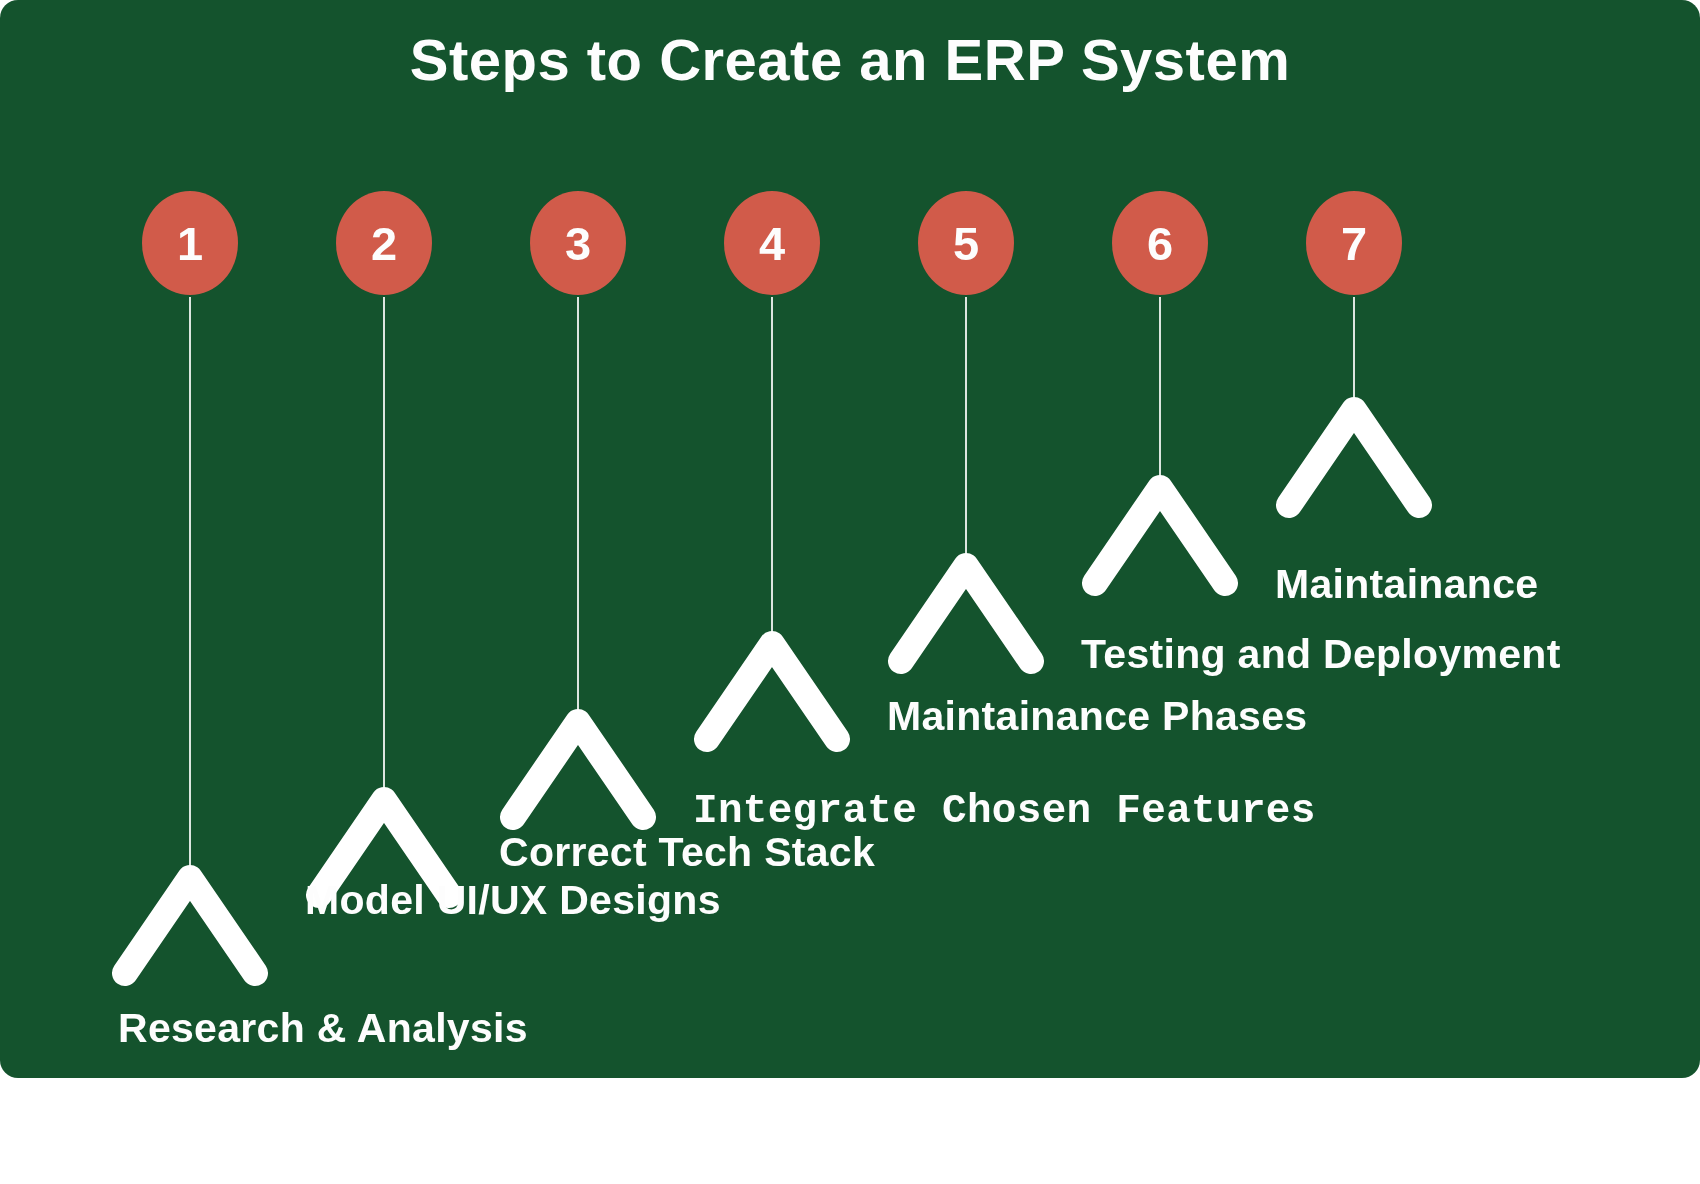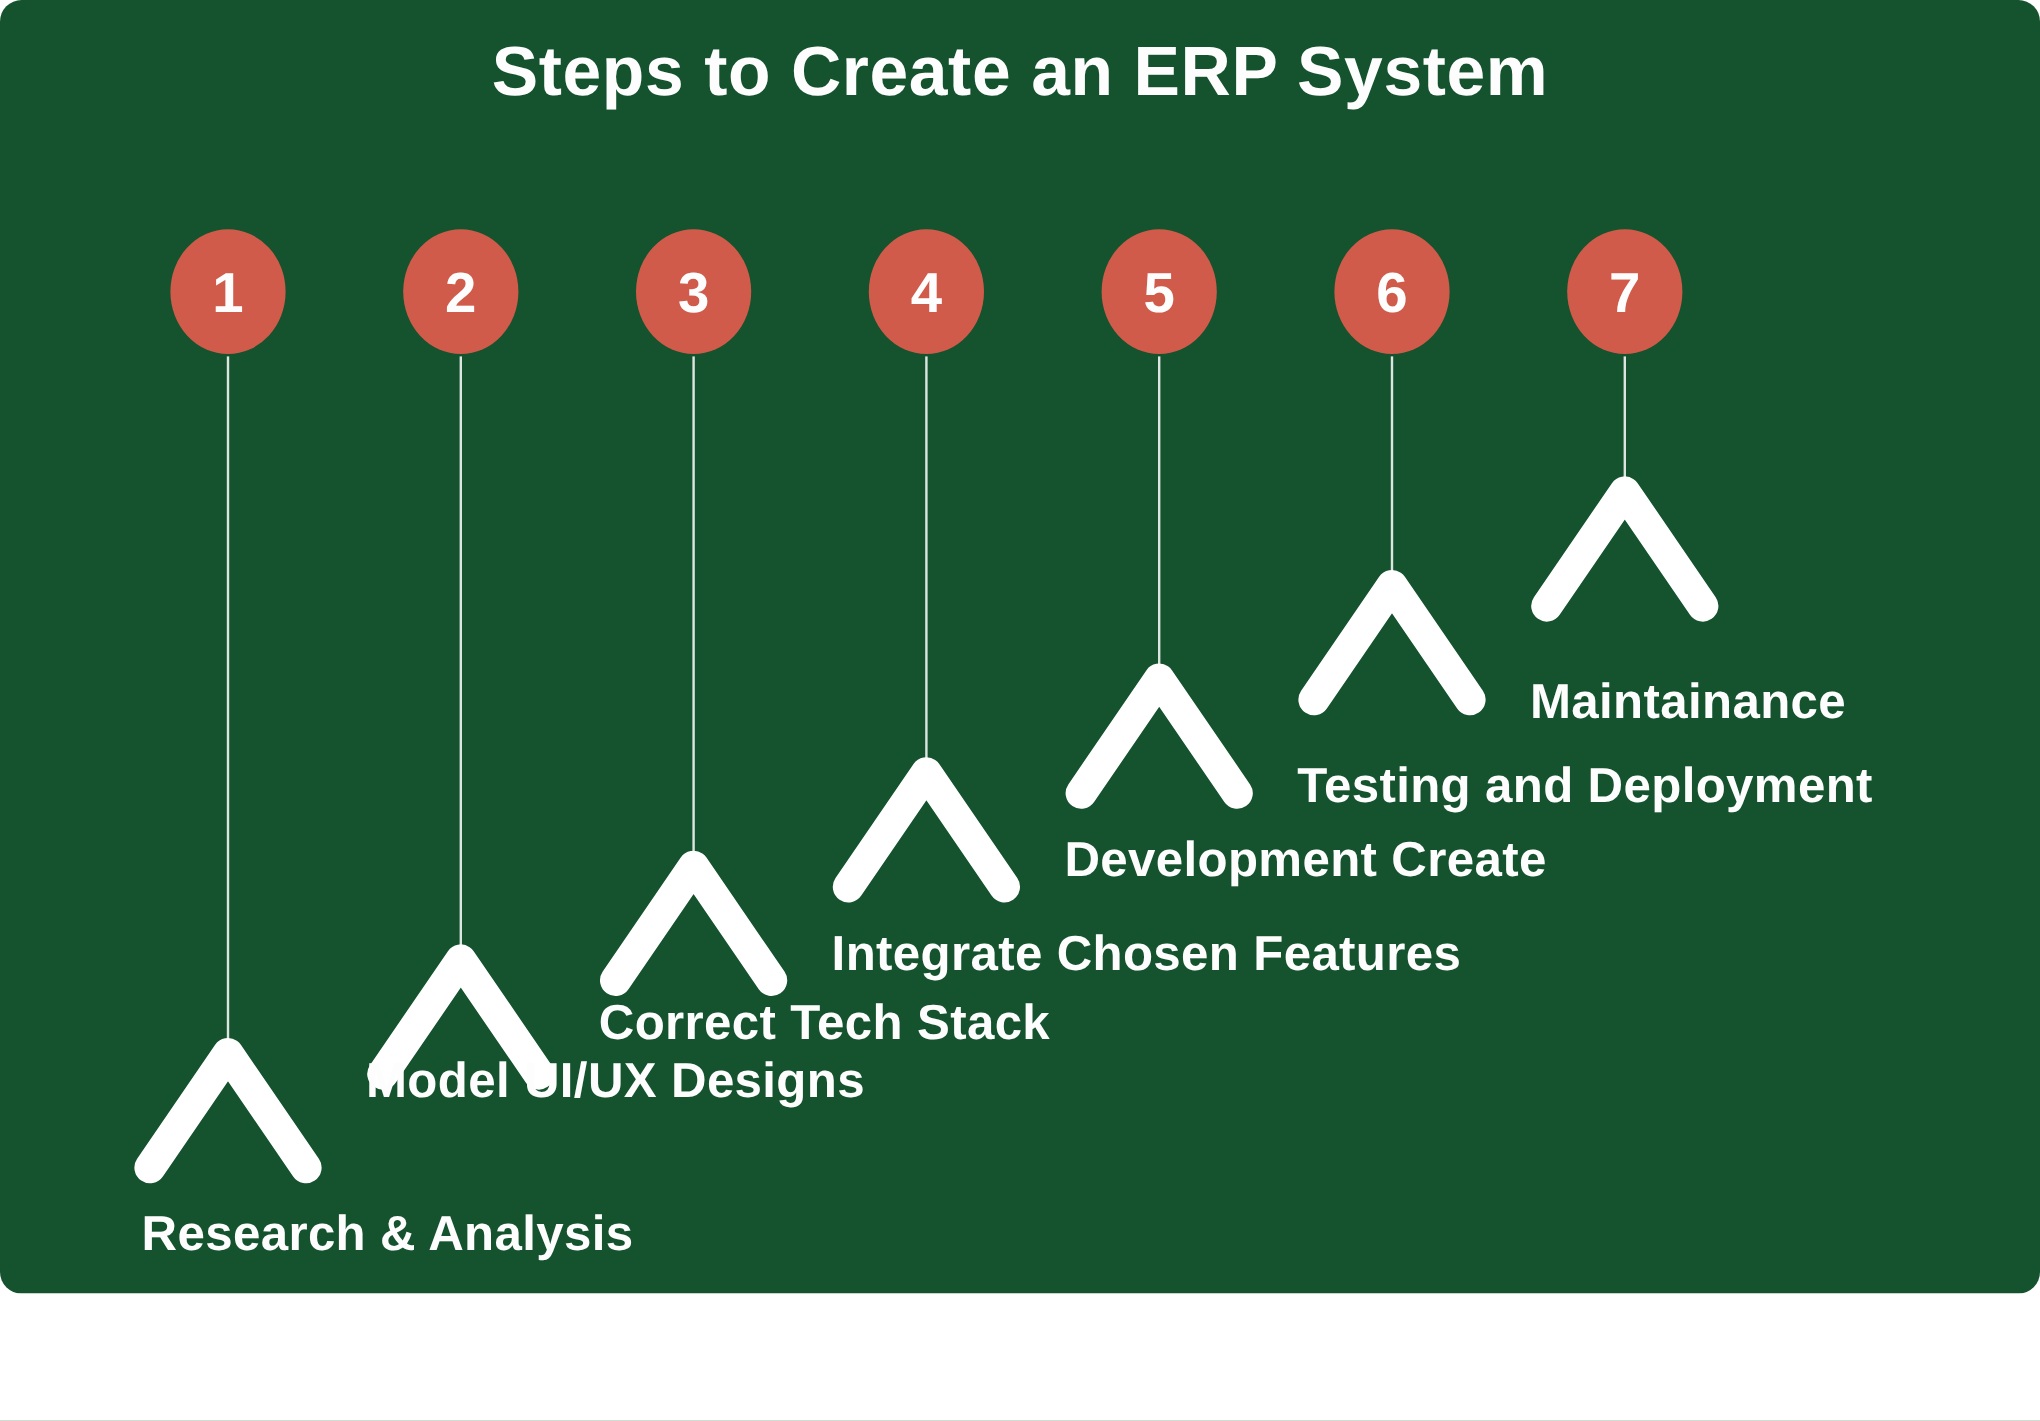--- a/index.html
+++ b/index.html
@@ -100,31 +100,31 @@
         <div class="step-label" style="left: 499px; top: 824px;">Correct Tech Stack</div>
       </div>
       <div>
         <div class="step-circle" style="left: 724px; top: 191px; background: rgb(209, 91, 74);">
           <span class="step-number">4</span>
         </div>
         <div class="connector-line" style="left: 771px; top: 297px; height: 347px; background: rgba(255, 255, 255, 0.85);"></div>
         <div class="chevron" style="left: 692px; top: 630px;"><svg width="160" height="124" viewBox="0 0 160 124">
             <polyline points="15,109 80,14 145,109" fill="none" stroke="#ffffff" stroke-width="26" stroke-linecap="round" stroke-linejoin="round"></polyline>
           </svg></div>
-        <div class="step-label" style="left: 693px; top: 766px;">Integrate Chosen Features</div>
+        <div class="step-label" style="left: 693px; top: 783px; font-family: Liberation Mono, monospace;">Integrate Chosen Features</div>
       </div>
       <div>
         <div class="step-circle" style="left: 918px; top: 191px; background: rgb(209, 91, 74);">
           <span class="step-number">5</span>
         </div>
         <div class="connector-line" style="left: 965px; top: 297px; height: 269px; background: rgba(255, 255, 255, 0.85);"></div>
         <div class="chevron" style="left: 886px; top: 552px;"><svg width="160" height="124" viewBox="0 0 160 124">
             <polyline points="15,109 80,14 145,109" fill="none" stroke="#ffffff" stroke-width="26" stroke-linecap="round" stroke-linejoin="round"></polyline>
           </svg></div>
-        <div class="step-label" style="left: 887px; top: 688px;">Development Create</div>
+        <div class="step-label" style="left: 887px; top: 688px;">Maintainance Phases</div>
       </div>
       <div>
         <div class="step-circle" style="left: 1112px; top: 191px; background: rgb(209, 91, 74);">
           <span class="step-number">6</span>
         </div>
         <div class="connector-line" style="left: 1159px; top: 297px; height: 191px; background: rgba(255, 255, 255, 0.85);"></div>
         <div class="chevron" style="left: 1080px; top: 474px;"><svg width="160" height="124" viewBox="0 0 160 124">
             <polyline points="15,109 80,14 145,109" fill="none" stroke="#ffffff" stroke-width="26" stroke-linecap="round" stroke-linejoin="round"></polyline>
           </svg></div>
         <div class="step-label" style="left: 1081px; top: 610px; margin-top: 16px;">Testing and Deployment</div>

